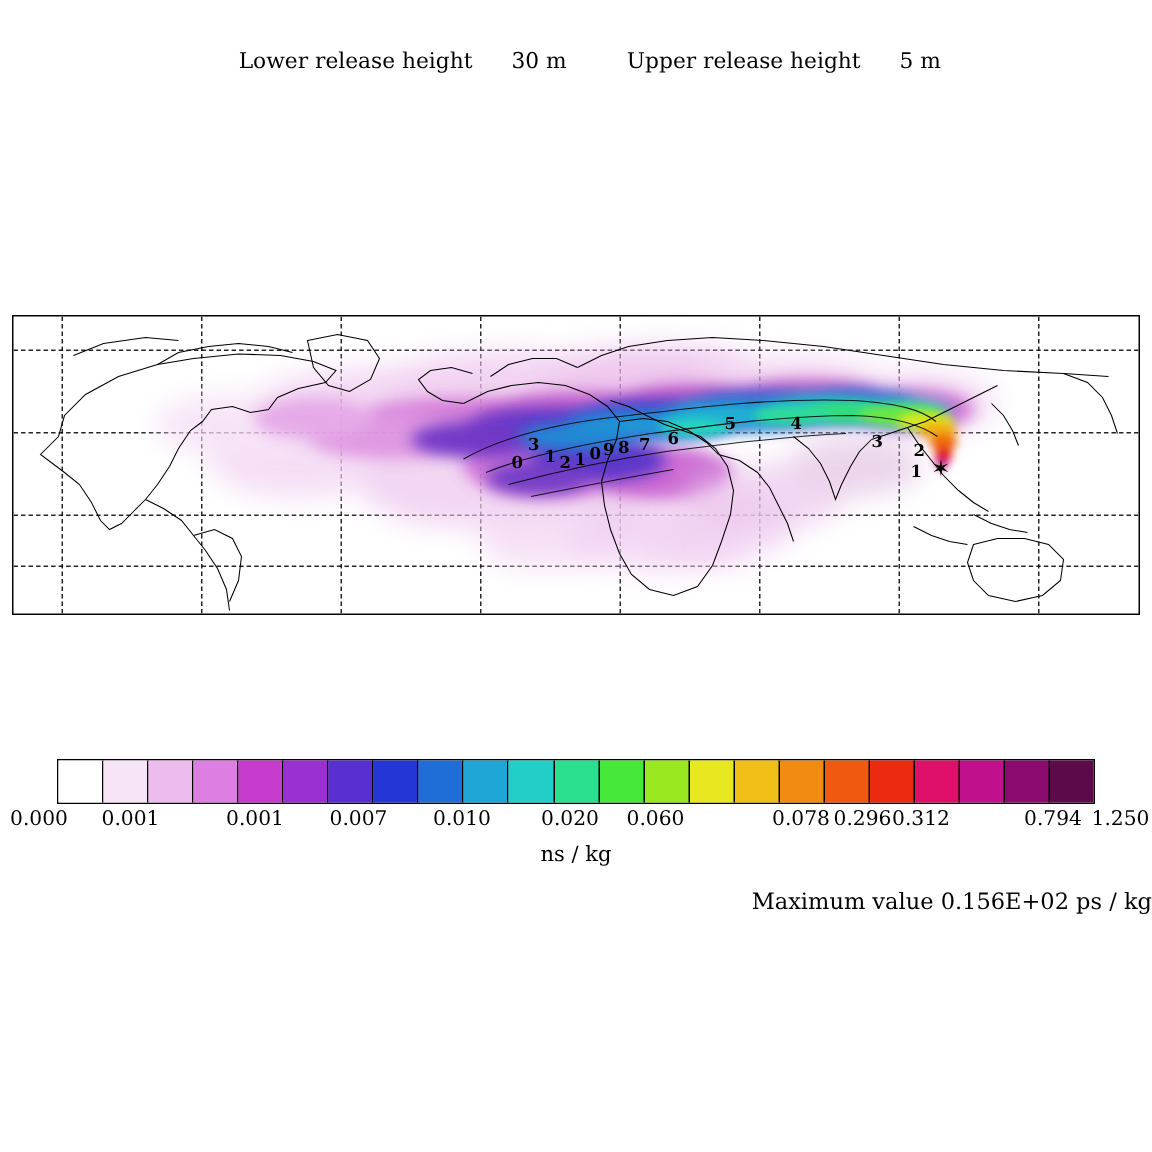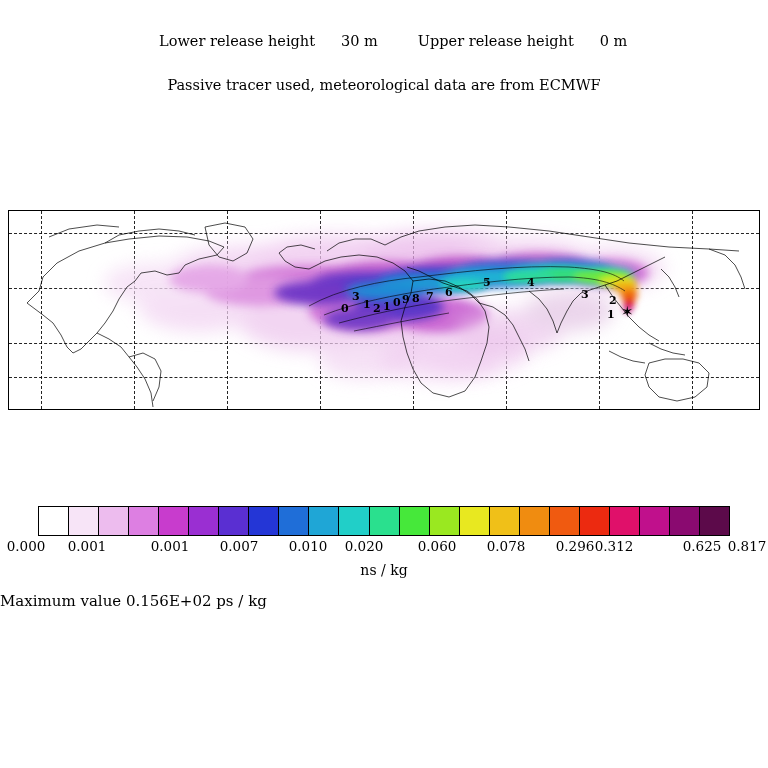--- a/index.html
+++ b/index.html
@@ -127,32 +127,31 @@
     position: absolute;
     top: 562px;
     width: 768px;
     text-align: center;
     font-size: 14px;
   }
   .maxval {
     position: absolute;
     top: 592px;
     width: 768px;
-    text-align: left;
+    text-align: right;
     font-size: 15px;
   }
 </style>
 </head>
 <body>
 
 <div class="titles">
   <div class="title-row">
-    <span>Lower release height</span><span class="gap-sm"></span><span>30 m</span><span class="gap-md"></span><span>Upper release height</span><span class="gap-sm"></span><span>0 m</span>
+    <span>Lower release height</span><span class="gap-sm"></span><span>30 m</span><span class="gap-md"></span><span>Upper release height</span><span class="gap-sm"></span><span>5 m</span>
   </div>
-  <div class="title-row">Passive tracer used, meteorological data are from ECMWF</div>
 </div>
 
 <div class="map-wrap">
   <div class="map-inner">
 
     <div class="grid-line-h" style="top:22px"></div>
     <div class="grid-line-h" style="top:77px"></div>
     <div class="grid-line-h" style="top:132px"></div>
     <div class="grid-line-h" style="top:166px"></div>
     <div class="grid-line-v" style="left:32px"></div>
@@ -340,23 +339,23 @@
   <div class="cbar-cell" style="background:#8a0a70"></div>
   <div class="cbar-cell" style="background:#5c0a4a"></div>
 </div>
 
 <div class="cbar-ticks">
   <span class="cbar-tick" style="left:26px">0.000</span>
   <span class="cbar-tick" style="left:87px">0.001</span>
   <span class="cbar-tick" style="left:170px">0.001</span>
   <span class="cbar-tick" style="left:239px">0.007</span>
   <span class="cbar-tick" style="left:308px">0.010</span>
-  <span class="cbar-tick" style="left:364px">0.020</span>
+  <span class="cbar-tick" style="left:380px">0.020</span>
   <span class="cbar-tick" style="left:437px">0.060</span>
-  <span class="cbar-tick" style="left:506px">0.078</span>
+  <span class="cbar-tick" style="left:534px">0.078</span>
   <span class="cbar-tick" style="left:575px">0.296</span>
   <span class="cbar-tick" style="left:614px">0.312</span>
-  <span class="cbar-tick" style="left:702px">0.625</span>
-  <span class="cbar-tick" style="left:747px">0.817</span>
+  <span class="cbar-tick" style="left:702px">0.794</span>
+  <span class="cbar-tick" style="left:747px">1.250</span>
 </div>
 
 <div class="cbar-unit">ns / kg</div>
 <div class="maxval">Maximum value  0.156E+02 ps / kg</div>
 
 </body></html>

